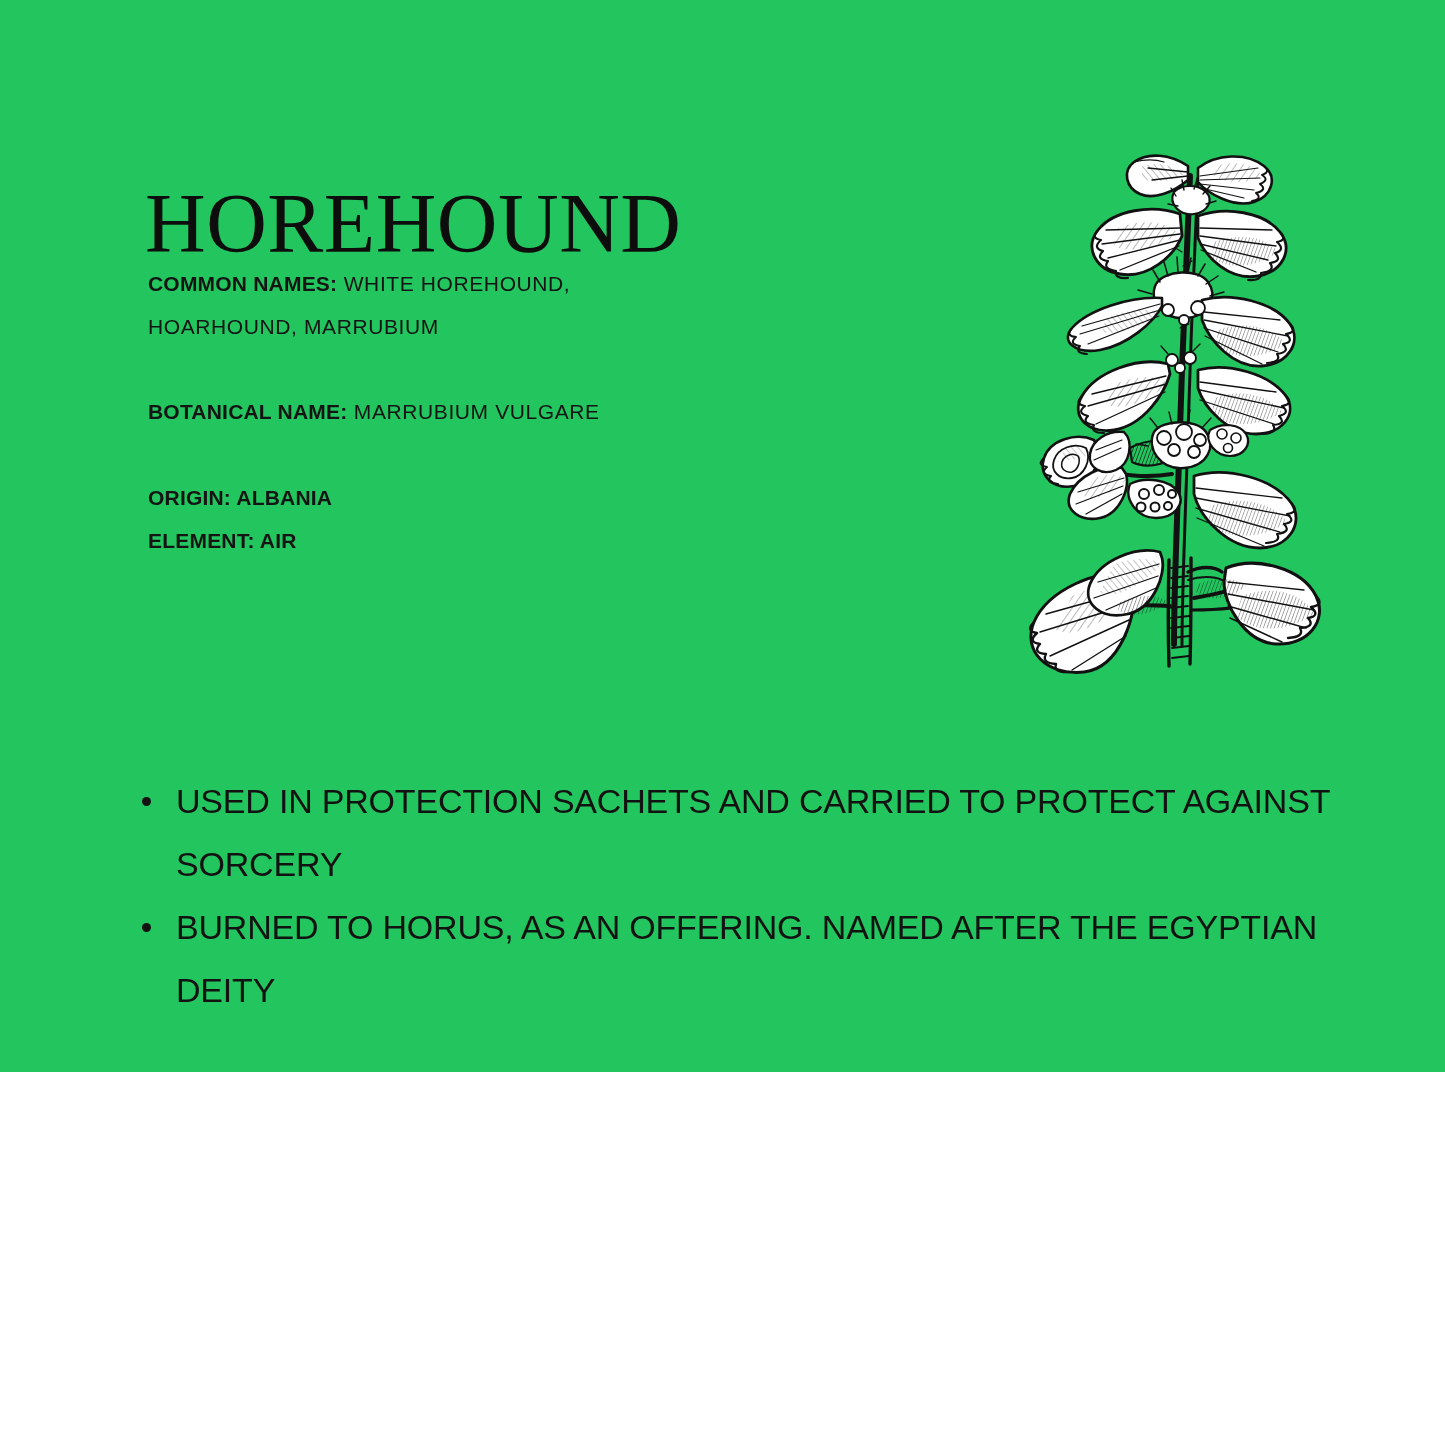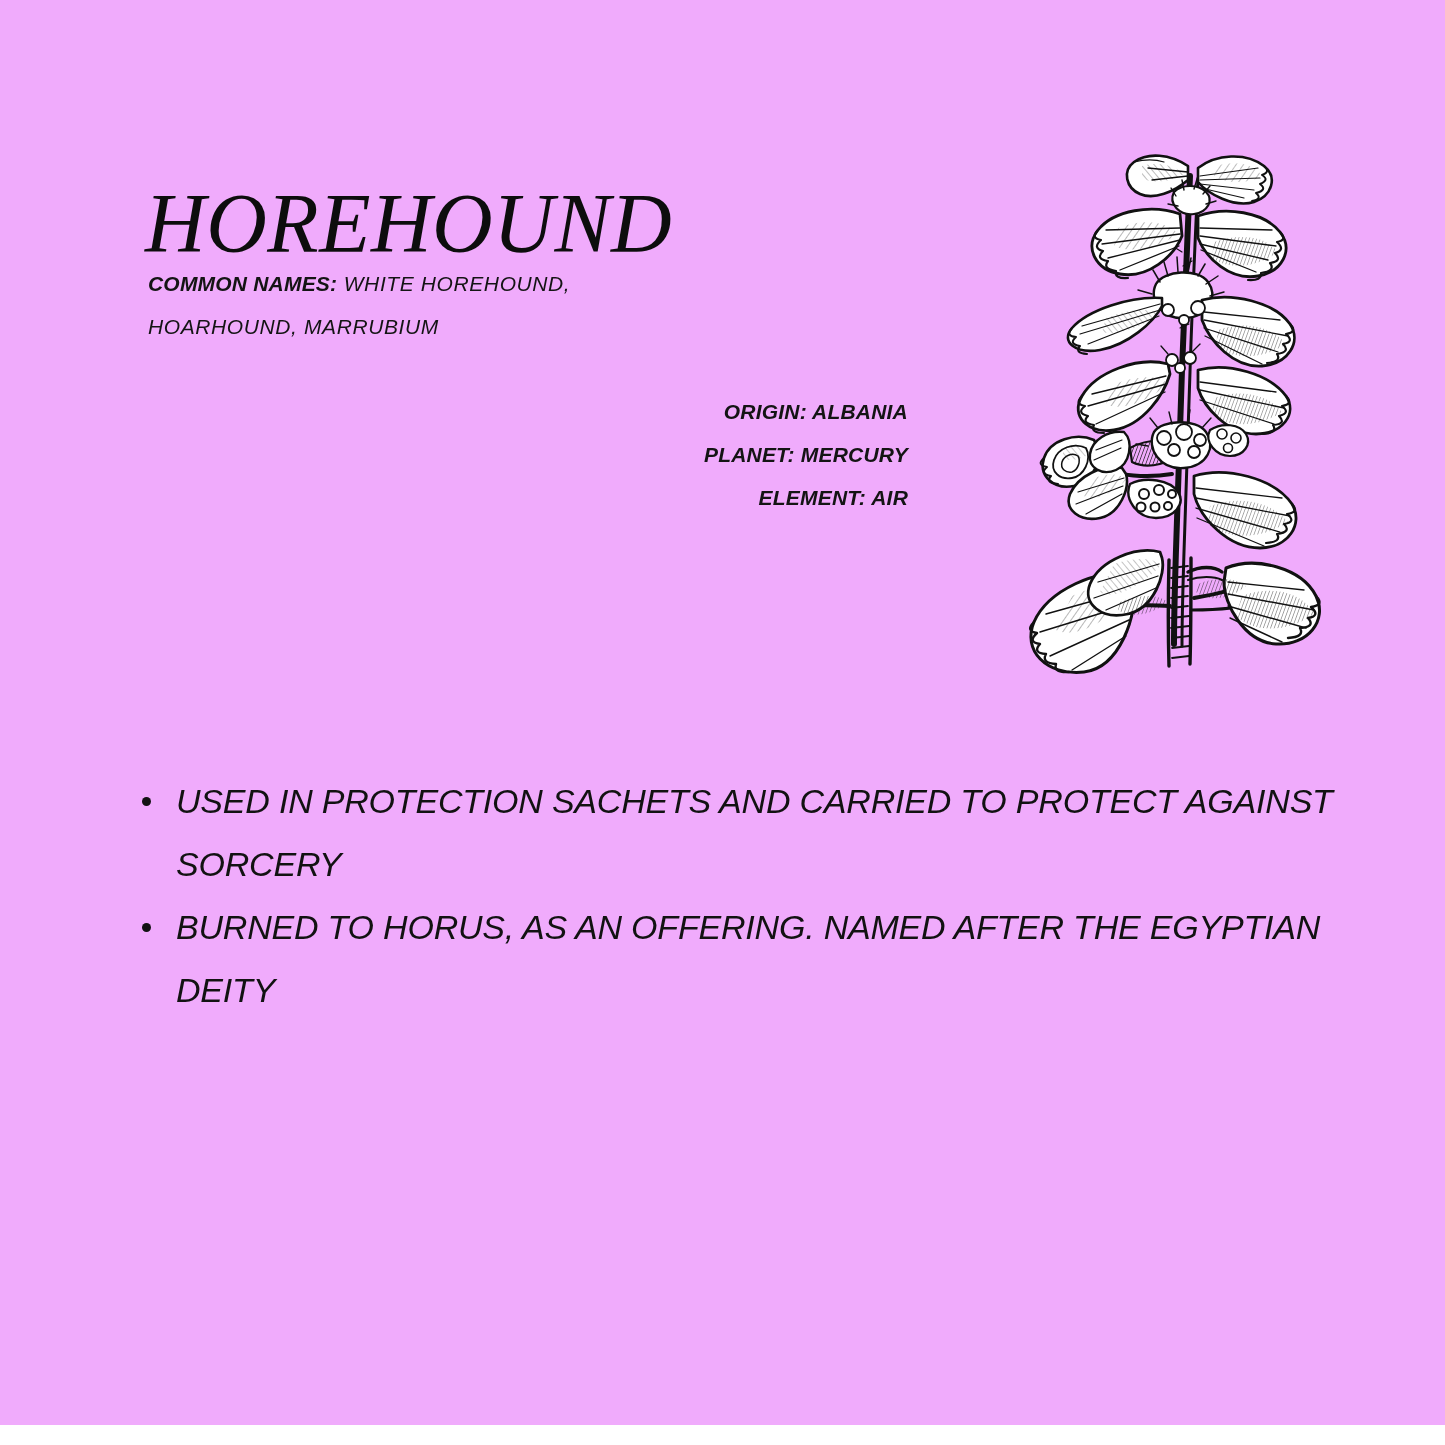--- a/index.html
+++ b/index.html
@@ -5,26 +5,25 @@
 <style>
   html, body {
     margin: 0;
     padding: 0;
     background: #ffffff;
   }
 
   #page {
     position: relative;
     width: 1445px;
-    height: 1425px;
-    background: #f0abfc;
+    height: 1072px;
+    background: #22c55e;
     overflow: hidden;
     font-family: "Liberation Sans", sans-serif;
     color: #111111;
-    font-style: italic;
     -webkit-font-smoothing: antialiased;
   }
 
   
   #herb-title {
     position: absolute;
     left: 145px;
     top: 126px;
     font-family: "Liberation Serif", "DejaVu Serif", serif;
     font-size: 84px;
@@ -61,21 +60,20 @@
 
   .meta-value {
     font-weight: 400;
     letter-spacing: 0.6px;
   }
 
   .meta-strong-line {
     font-weight: 700;
     letter-spacing: 0.2px;
     display: block;
-    text-align: right;
   }
 
   
   #properties-list {
     position: absolute;
     left: 140px;
     top: 770px;
     width: 1230px;
     margin: 0;
     padding: 0;
@@ -125,24 +123,26 @@
 
   <h1 id="herb-title">HOREHOUND</h1>
 
   <div id="meta-block">
 
     <div class="meta-group" id="meta-common-group">
       <span class="meta-line"><span class="meta-label">COMMON NAMES:</span><span class="meta-value"> WHITE HOREHOUND,</span></span>
       <span class="meta-line meta-value">HOARHOUND, MARRUBIUM</span>
     </div>
 
+    <div class="meta-group" id="meta-botanical-group">
+      <span class="meta-line"><span class="meta-label">BOTANICAL NAME:</span><span class="meta-value"> MARRUBIUM VULGARE</span></span>
+    </div>
 
     <div class="meta-group" id="meta-correspondences-group">
       <span class="meta-strong-line">ORIGIN: ALBANIA</span>
-      <span class="meta-strong-line">PLANET: MERCURY</span>
       <span class="meta-strong-line">ELEMENT: AIR</span>
     </div>
 
   </div>
 
   <ul id="properties-list">
     <li>
       <span class="bullet-dot"></span>
       <span class="bullet-text">USED IN PROTECTION SACHETS AND CARRIED TO PROTECT AGAINST SORCERY</span>
     </li>

